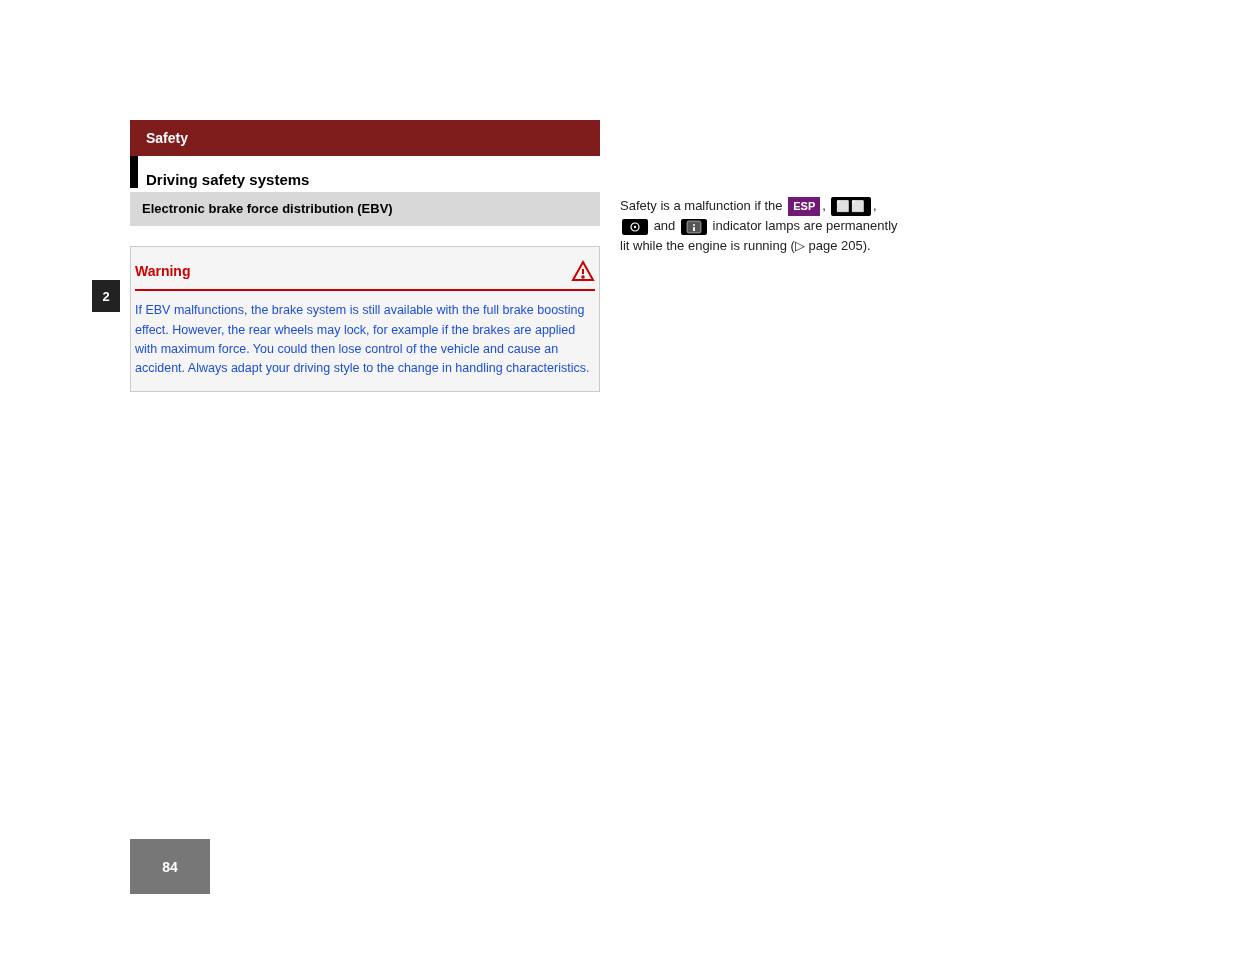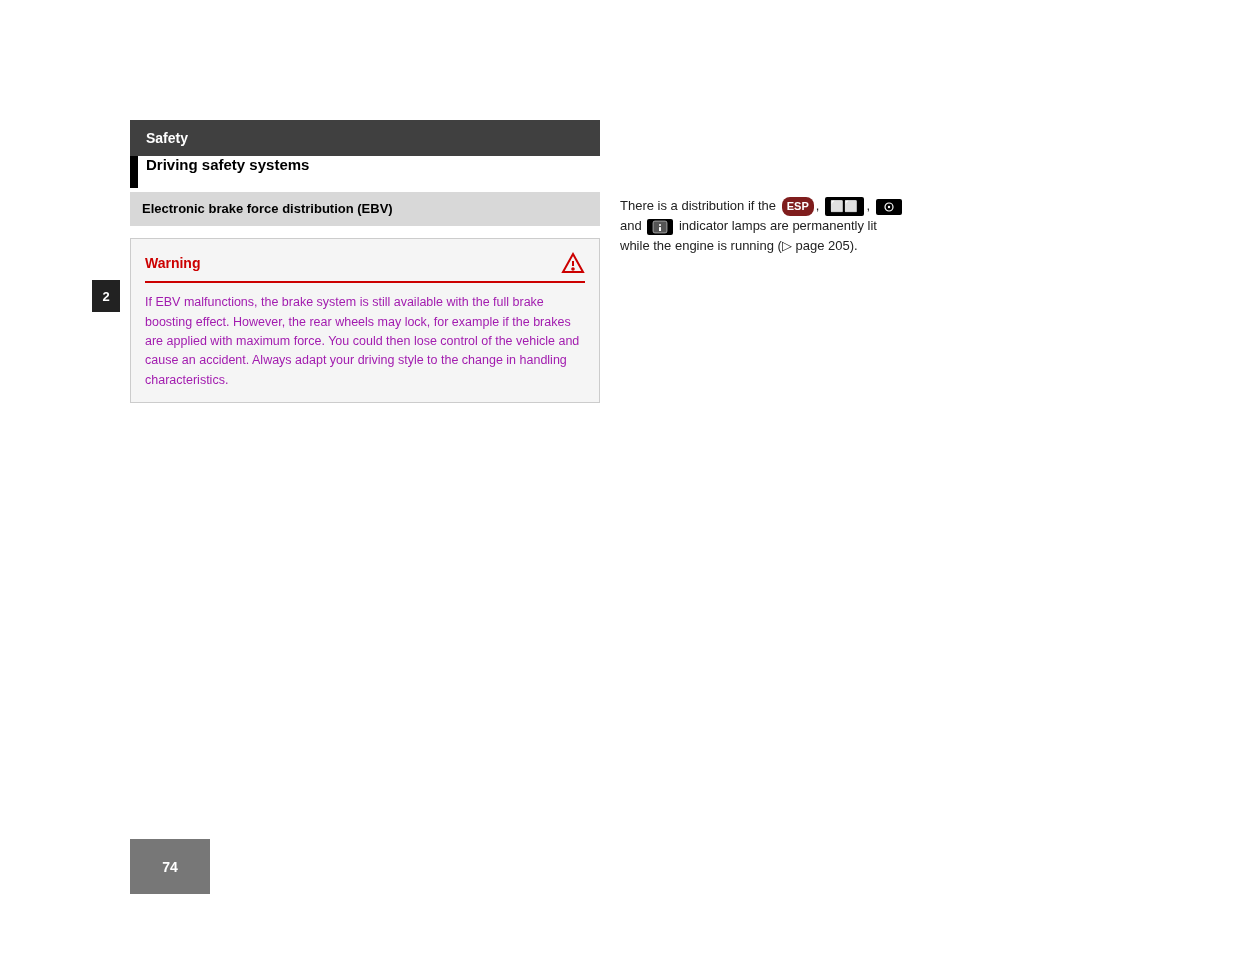--- a/index.html
+++ b/index.html
@@ -16,35 +16,35 @@
 
     .page-container {
       position: absolute;
       top: 120px;
       left: 130px;
       width: 780px;
     }
 
     
     .safety-header {
-      background: #404040;
+      background: #7f1d1d;
       width: 470px;
       padding: 10px 16px;
       margin-bottom: 0;
     }
     .safety-header-text {
       color: #ffffff;
       font-weight: bold;
       font-size: 14px;
     }
 
     
     .driving-safety-bar {
       display: flex;
-      align-items: flex-start;
+      align-items: flex-end;
       margin-bottom: 3px;
     }
     .black-bar {
       background: #000000;
       width: 8px;
       height: 32px;
       margin-right: 8px;
     }
     .driving-safety-text {
       font-weight: bold;
@@ -99,22 +99,22 @@
       color: #222;
       padding-left: 4px;
       padding-bottom: 10px;
       position: relative;
     }
 
     
     .warning-box {
       border: 1px solid #ccc;
       background: #f5f5f5;
-      padding: 12px 14px;
-      margin-top: 12px;
+      padding: 12px 4px;
+      margin-top: 20px;
     }
 
     .warning-header {
       display: flex;
       justify-content: space-between;
       align-items: center;
       margin-bottom: 10px;
       border-bottom: 2px solid #cc0000;
       padding-bottom: 6px;
     }
@@ -126,21 +126,21 @@
     }
 
     .warning-icon {
       width: 24px;
       height: 24px;
     }
 
     .warning-body {
       font-size: 12.5px;
       line-height: 1.55;
-      color: #a21caf;
+      color: #1d4ed8;
     }
 
     .warning-body p {
       margin-bottom: 8px;
     }
     .warning-body p:last-child {
       margin-bottom: 0;
     }
 
     
@@ -149,27 +149,27 @@
       padding-top: 4px;
       font-size: 13px;
       line-height: 1.55;
       color: #222;
     }
 
     
     .indicator-badge {
       display: inline-flex;
       align-items: center;
-      background: #7f1d1d;
+      background: #701a75;
       color: #fff;
       font-weight: bold;
       font-size: 11px;
       padding: 1px 5px;
       margin: 0 2px;
-      border-radius: 8px;
+      border-radius: 0;
       vertical-align: middle;
     }
 
     .indicator-badge-outline {
       display: inline-flex;
       align-items: center;
       background: #000;
       color: #fff;
       font-size: 11px;
       padding: 1px 5px;
@@ -227,21 +227,21 @@
             <circle cx="12" cy="18" r="0.8" fill="#cc0000"></circle>
           </svg>
         </div>
         <div class="warning-body">
           <p>If EBV malfunctions, the brake system is still available with the full brake boosting effect. However, the rear wheels may lock, for example if the brakes are applied with maximum force. You could then lose control of the vehicle and cause an accident. Always adapt your driving style to the change in handling characteristics.</p>
         </div>
       </div>
     </div>
 
     <div class="right-column">
-      <span>There is a distribution if the</span>
+      <span>Safety is a malfunction if the</span>
       <span class="indicator-badge">ESP</span><span>,</span>
       
       <span class="indicator-badge-outline" style="font-family: monospace; letter-spacing:1px;">⬜⬜</span><span>,</span>
       
       <span class="indicator-badge-outline">
         <svg width="16" height="14" viewBox="0 0 16 14" style="vertical-align:middle;">
           <rect x="1" y="1" width="14" height="12" rx="2" fill="#000" stroke="none"></rect>
           <circle cx="8" cy="7" r="4" fill="none" stroke="#fff" stroke-width="1.2"></circle>
           <circle cx="8" cy="7" r="1.2" fill="#fff"></circle>
         </svg>
@@ -254,14 +254,14 @@
           <circle cx="8" cy="5" r="1" fill="#fff"></circle>
           <rect x="7" y="7" width="2" height="4" rx="0.5" fill="#fff"></rect>
         </svg>
       </span>
       <span> indicator lamps are permanently lit while the engine is running (▷ page 205).</span>
     </div>
   </div>
 </div>
 
 <div class="page-number-box">
-  <span>74</span>
+  <span>84</span>
 </div>
 
 </body></html>

